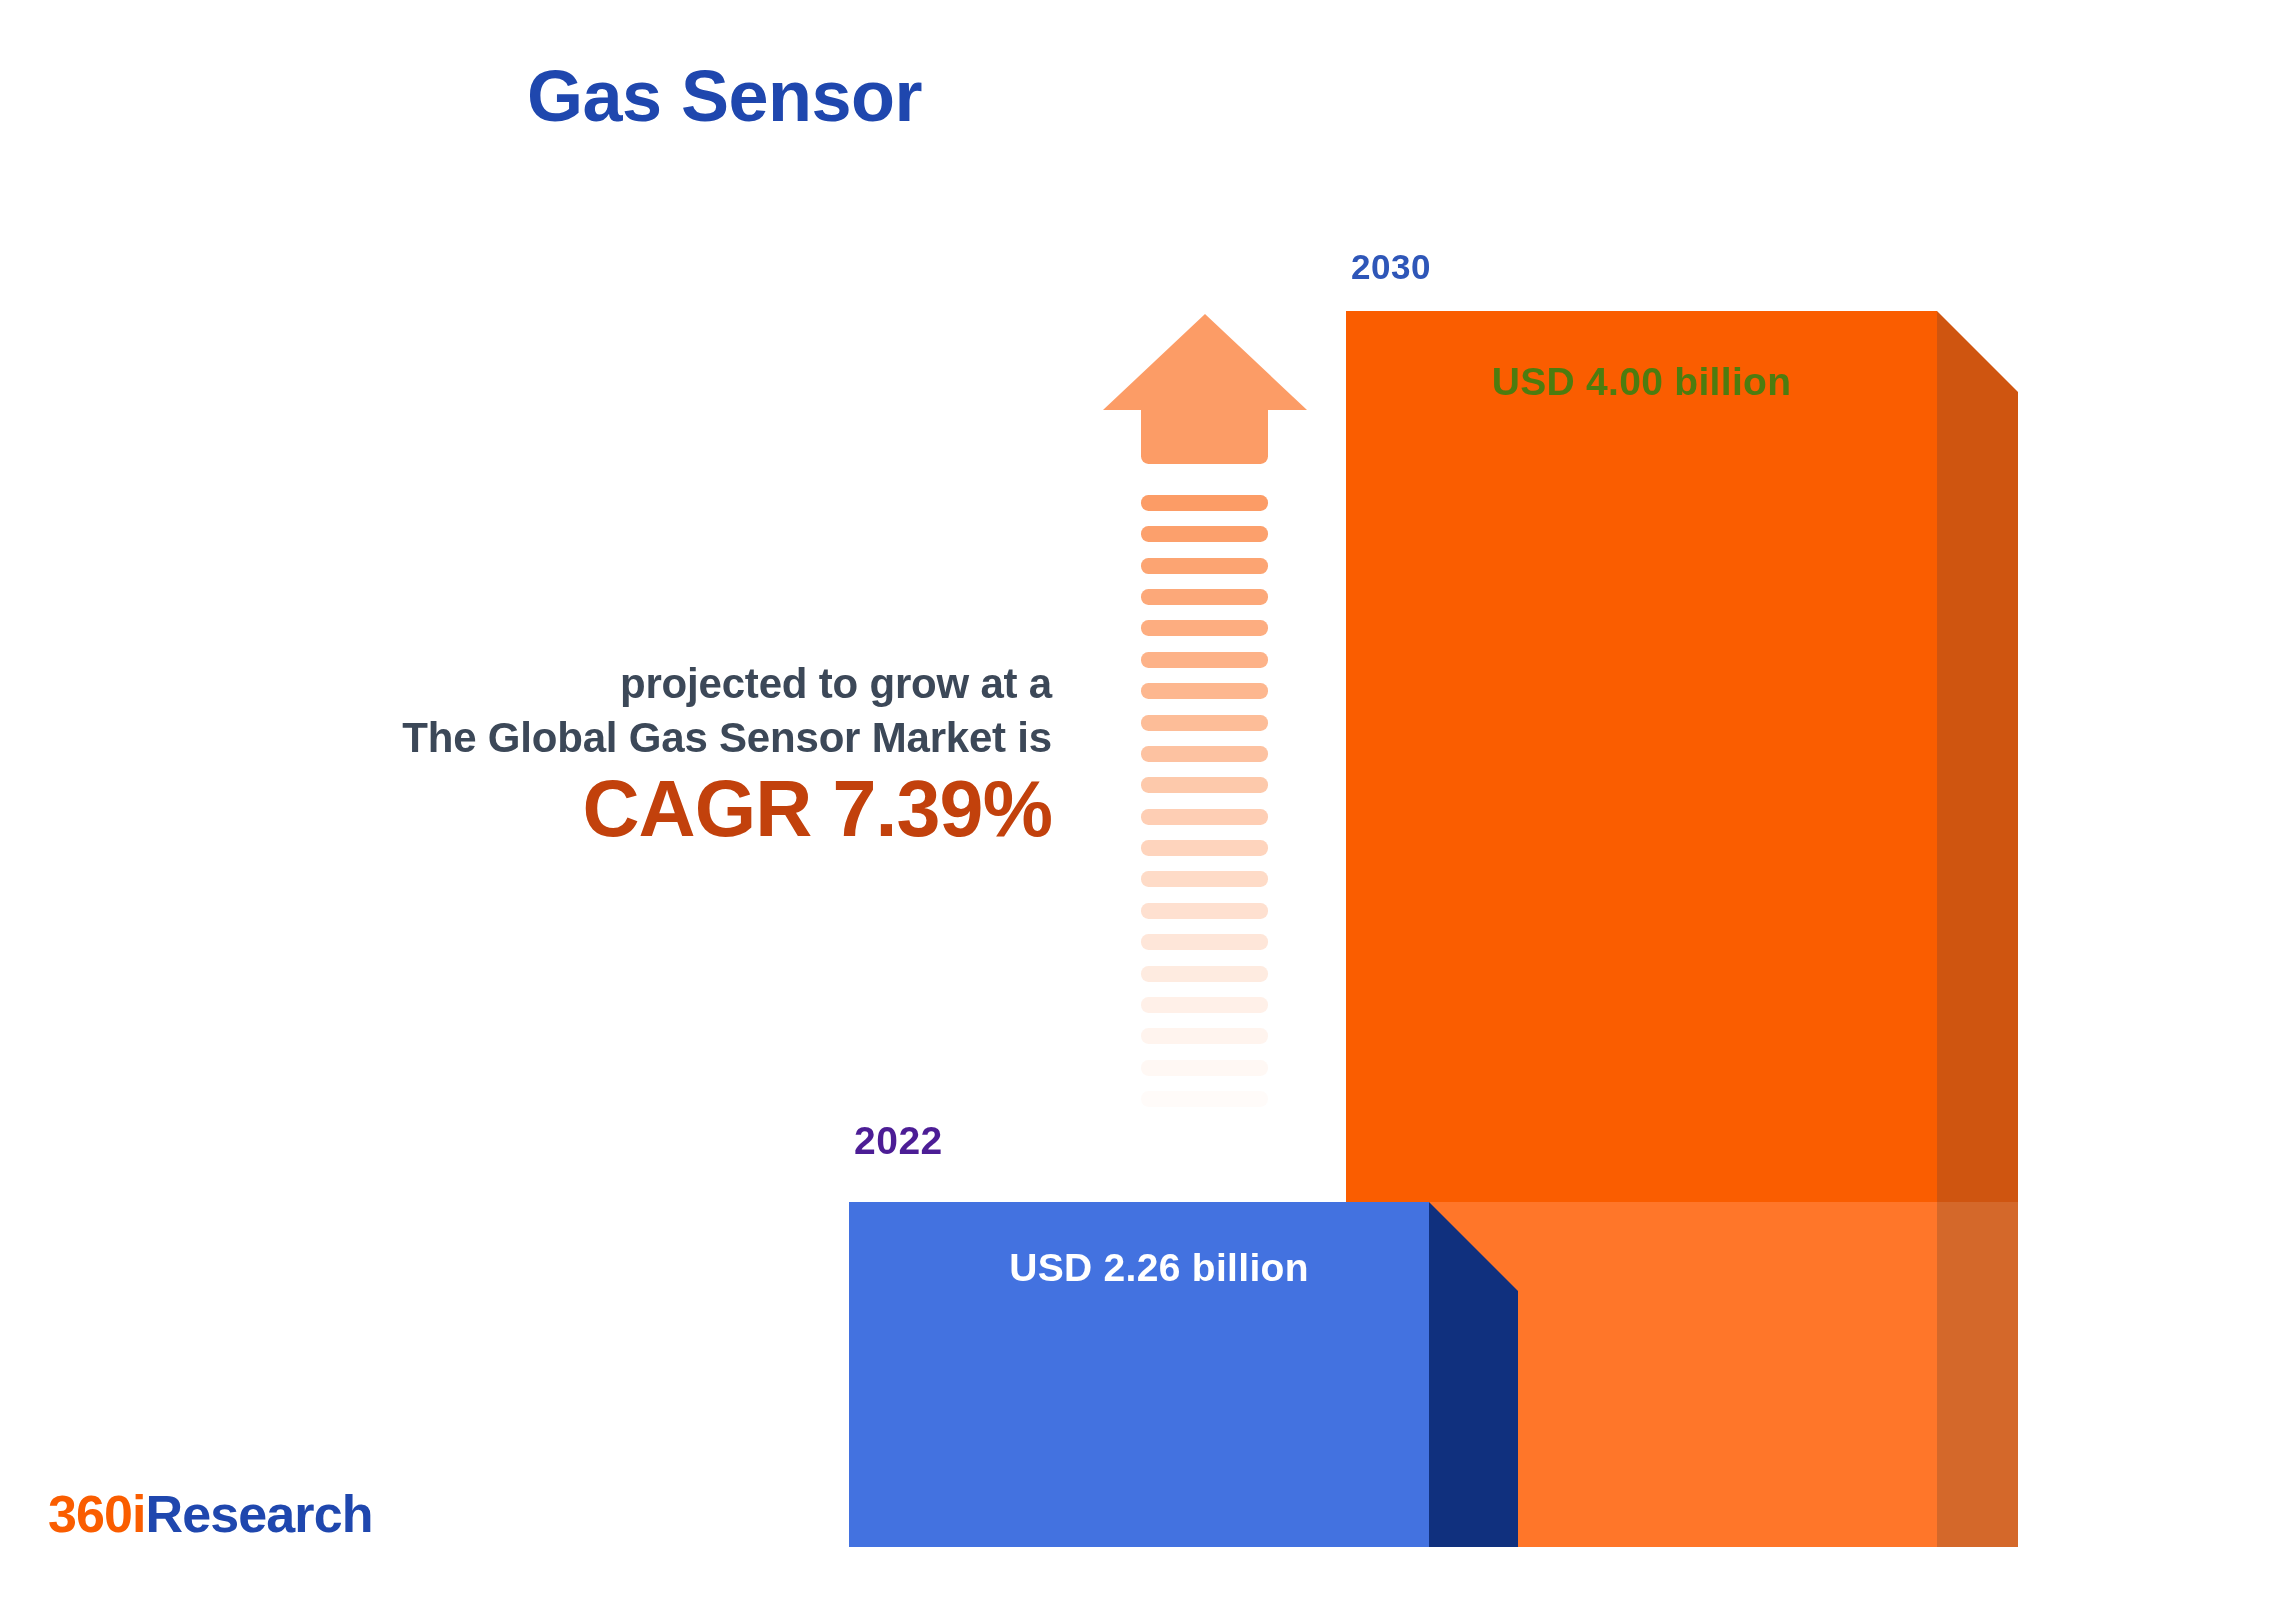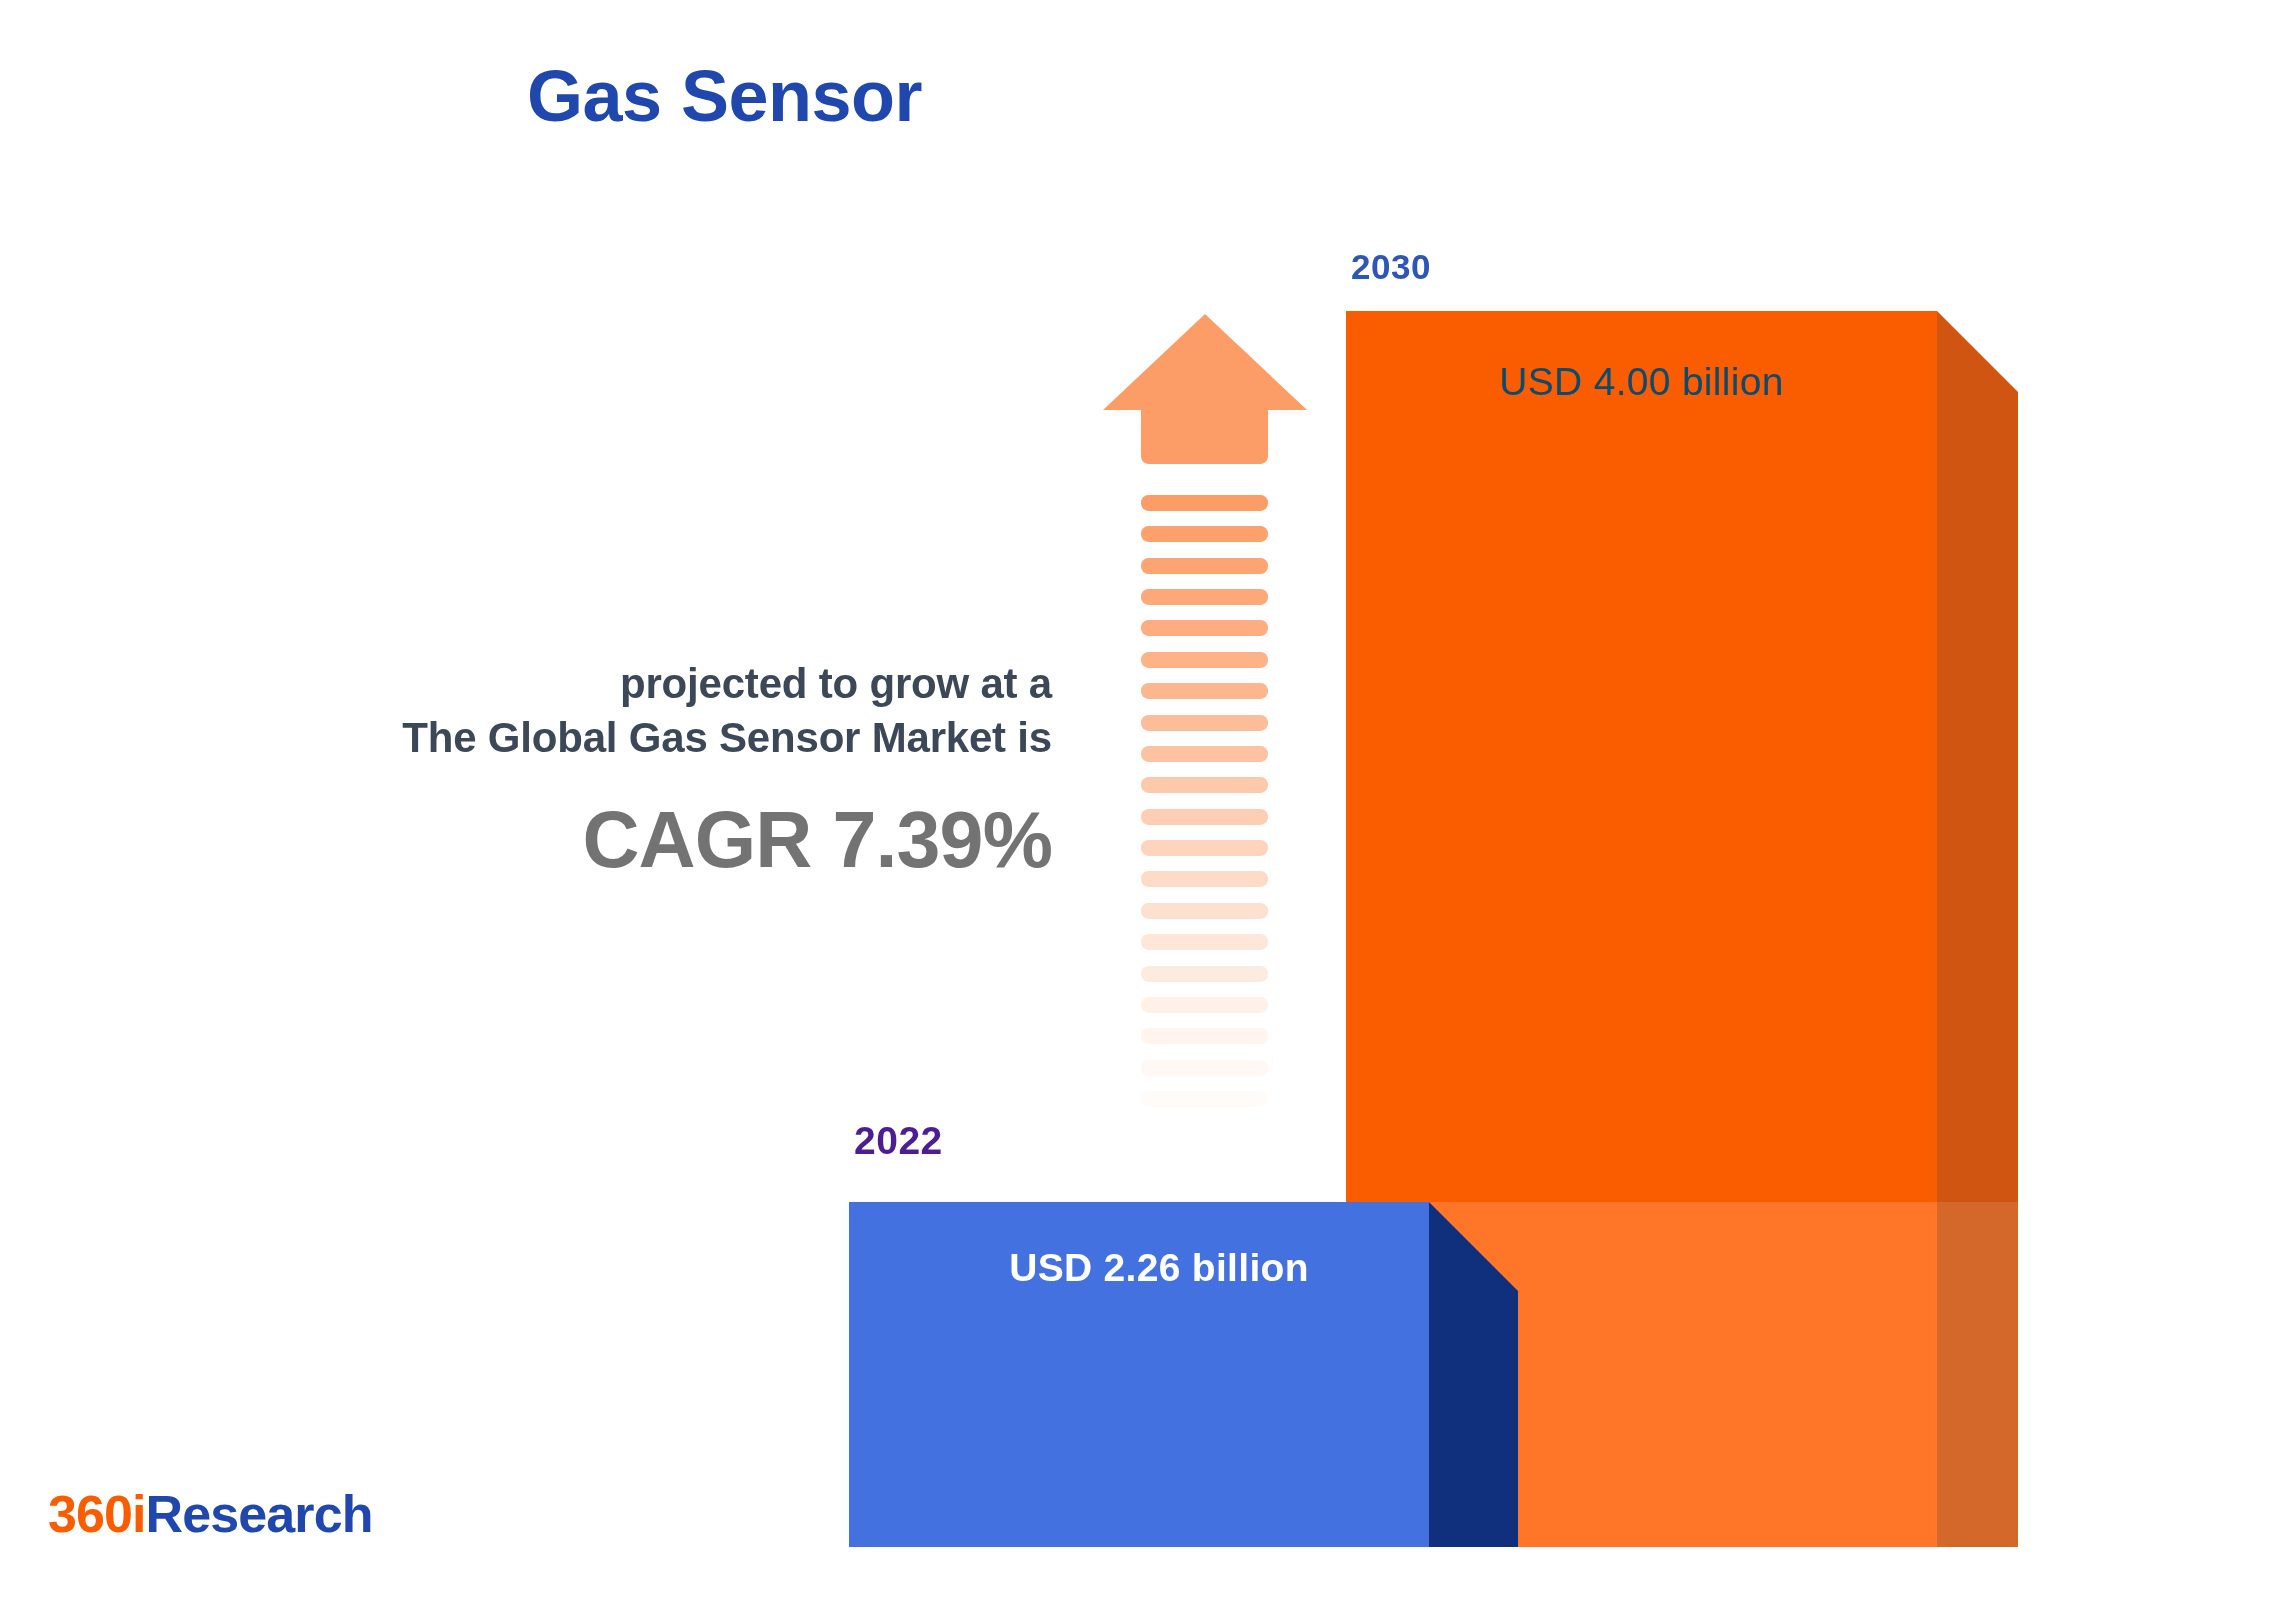--- a/index.html
+++ b/index.html
@@ -43,24 +43,24 @@
   }
   #statement-line-1,
   #statement-line-2 {
     font-size: 42px;
     font-weight: bold;
     color: #3C4858;
     line-height: 1.28;
     letter-spacing: -0.2px;
   }
   #cagr-value {
-    margin-top: 31px;
+    margin-top: 0;
     font-size: 79px;
     font-weight: bold;
-    color: #737373;
+    color: #c2410c;
     line-height: 1.12;
     letter-spacing: -0.9px;
   }
 
   
   #growth-arrow {
     position: absolute;
     left: 1103px;
     top: 314px;
     width: 203px;
@@ -154,22 +154,22 @@
     color: #2E56B8;
     letter-spacing: 0.5px;
   }
   #label-2030-value {
     position: absolute;
     left: 1346px;
     top: 360px;
     width: 591px;
     text-align: center;
     font-size: 39px;
-    font-weight: normal;
-    color: #0c4a6e;
+    font-weight: bold;
+    color: #4d7c0f;
     letter-spacing: 0.3px;
   }
 
   
   #bar-2022 {
     position: absolute;
     left: 849px;
     top: 1202px;
     width: 580px;
     height: 345px;

